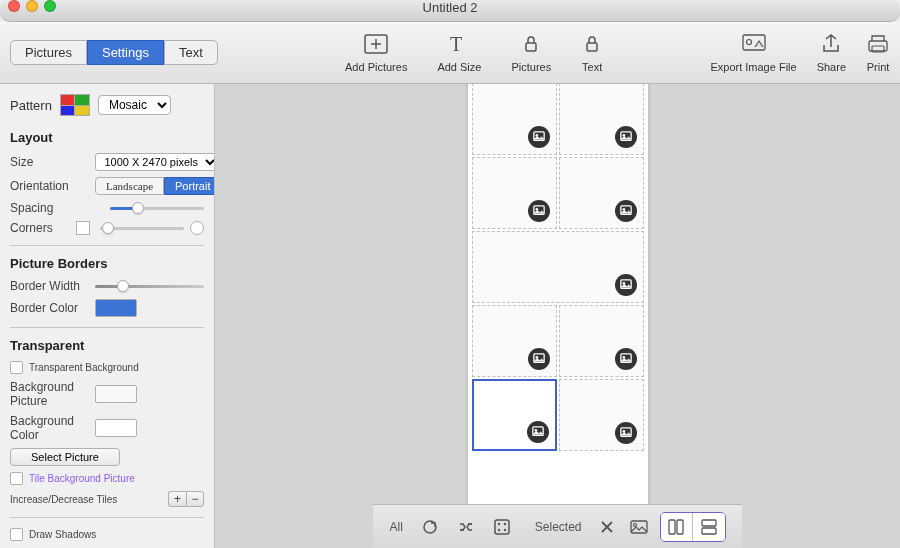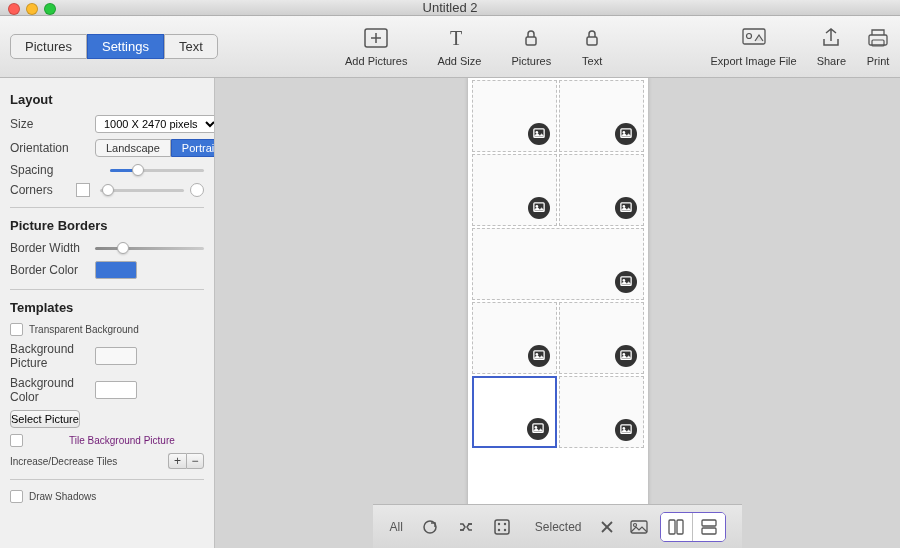--- a/index.html
+++ b/index.html
@@ -9,28 +9,29 @@
       background: #ececec;
       width: 900px;
       height: 548px;
       overflow: hidden;
       display: flex;
       flex-direction: column;
     }
 
     
     .title-bar {
-      height: 16px;
+      height: 22px;
       background: linear-gradient(to bottom, #e8e8e8, #d0d0d0);
       display: flex;
-      align-items: flex-end;
+      align-items: flex-start;
       justify-content: center;
       position: relative;
       border-bottom: 1px solid #b0b0b0;
       flex-shrink: 0;
+      border-radius: 10px;
     }
     .title-bar-buttons {
       position: absolute;
       left: 8px;
       display: flex;
       gap: 6px;
     }
     .tb-btn {
       width: 12px;
       height: 12px;
@@ -169,34 +170,35 @@
       width: 85px;
       flex-shrink: 0;
     }
 
     .size-select {
       padding: 1px 4px;
       font-size: 11px;
       border: 1px solid #b0b0b0;
       border-radius: 3px;
       background: white;
+      text-align: right;
     }
 
     .orientation-group {
       display: flex;
     }
     .orient-btn {
       padding: 2px 10px;
       font-size: 11px;
       border: 1px solid #b0b0b0;
       background: #f5f5f5;
       cursor: pointer;
       color: #333;
     }
-    .orient-btn:first-child { border-radius: 4px 0 0 4px; }
+    .orient-btn:first-child { border-radius: 4px 0 0 4px; font-family: Liberation Serif, serif; }
     .orient-btn:last-child { border-radius: 0 4px 4px 0; }
     .orient-btn.active {
       background: #3b74d5;
       color: white;
       border-color: #2a5bbf;
     }
 
     .corners-row {
       display: flex;
       align-items: center;
@@ -251,24 +253,24 @@
       height: 13px;
       border: 1px solid #b0b0b0;
       background: white;
       border-radius: 2px;
       flex-shrink: 0;
     }
     .checkbox-label {
       font-size: 10px;
       color: #444;
     }
-    .checkbox-label.disabled { color: #701a75; margin-left: 40px; }
+    .checkbox-label.disabled { color: #8b5cf6; }
 
     .select-picture-btn {
-      padding: 2px 0;
+      padding: 2px 20px;
       font-size: 11px;
       border: 1px solid #b0b0b0;
       background: linear-gradient(to bottom, #f8f8f8, #e8e8e8);
       border-radius: 4px;
       cursor: pointer;
     }
 
     .stepper-row {
       display: flex;
       align-items: center;
@@ -591,20 +593,32 @@
       </span>
       <span>Print</span>
     </div>
   </div>
 </div>
 
 <div class="main">
 
   <div class="sidebar">
 
+    <div class="pattern-row">
+      <span class="pattern-label">Pattern</span>
+      <div class="pattern-icon">
+        <div class="pattern-cell-r"></div>
+        <div class="pattern-cell-g"></div>
+        <div class="pattern-cell-b"></div>
+        <div class="pattern-cell-y"></div>
+      </div>
+      <select class="pattern-select">
+        <option>Mosaic</option>
+      </select>
+    </div>
 
     <div class="section-title">Layout</div>
 
     <div class="field-row">
       <span class="field-label">Size</span>
       <select class="size-select">
         <option>1000 X 2470 pixels</option>
       </select>
     </div>
 
@@ -646,21 +660,21 @@
       </div>
     </div>
 
     <div class="field-row">
       <span class="field-label">Border Color</span>
       <div class="color-swatch"></div>
     </div>
 
     <div class="divider"></div>
 
-    <div class="section-title">Templates</div>
+    <div class="section-title">Transparent</div>
 
     <div class="checkbox-row">
       <div class="checkbox"></div>
       <span class="checkbox-label">Transparent Background</span>
     </div>
 
     <div class="field-row">
       <span class="field-label">Background Picture</span>
       <div style="width:42px; height:18px; border:1px solid #b0b0b0; background:#f8f8f8; border-radius:2px;"></div>
     </div>

